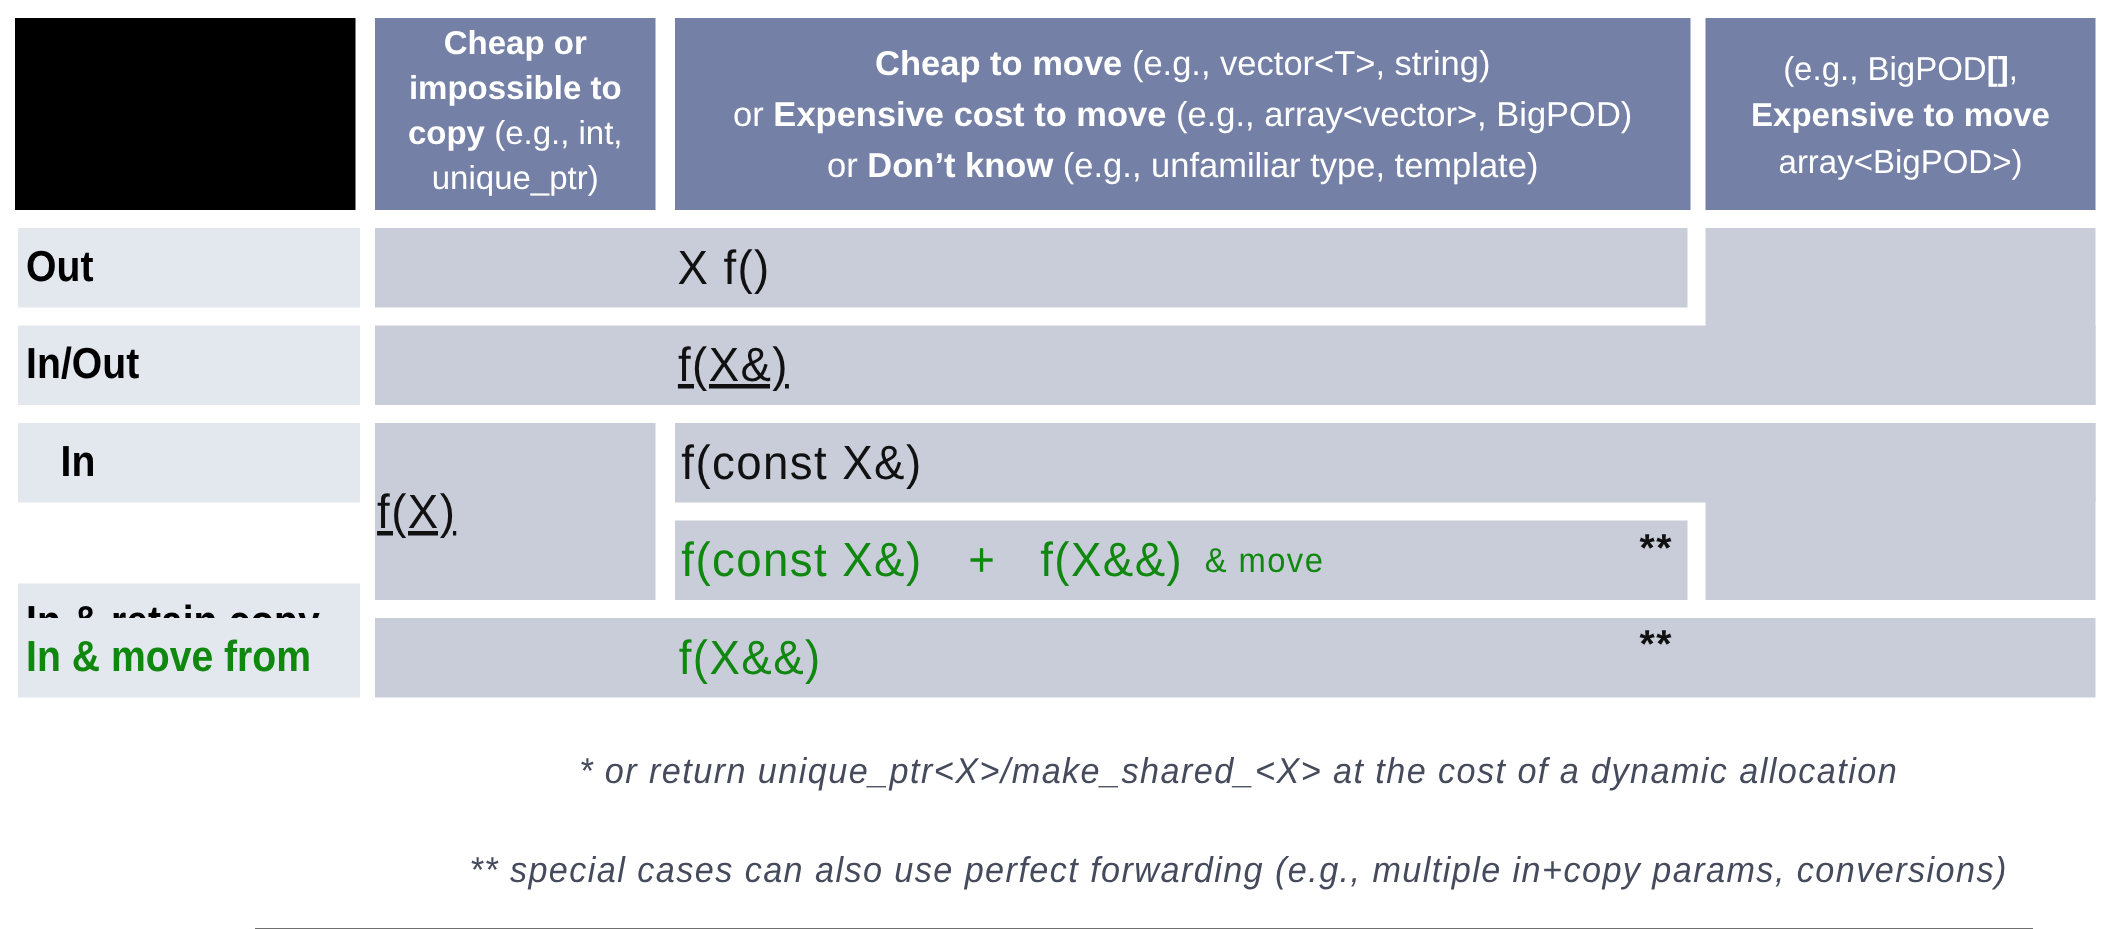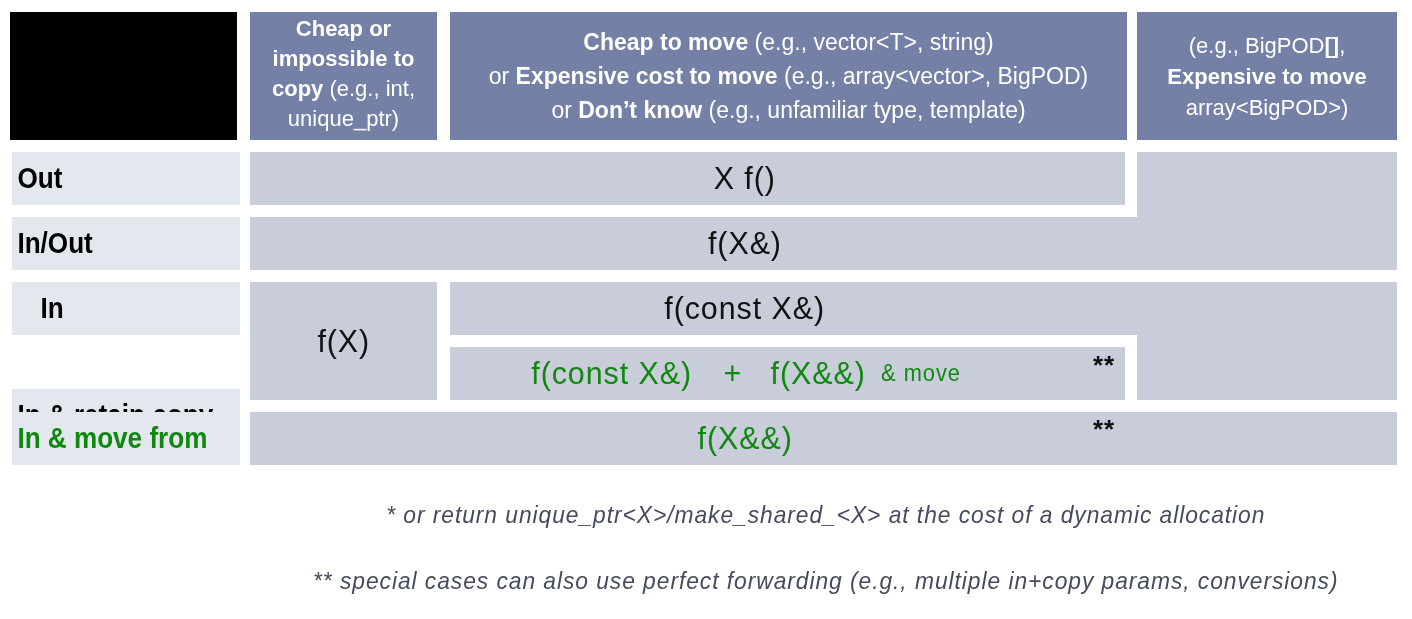--- a/index.html
+++ b/index.html
@@ -19,21 +19,21 @@
   #h-col2 .hline{line-height:34px;}
   #h-col3{font-size:22px;}
   
   .rlabel{background:#e3e7ee;display:flex;align-items:center;}
   .rlabel .ltxt{font-weight:bold;font-size:29px;color:#000;padding-left:6px;
     display:inline-block;transform:scaleX(0.9);transform-origin:left center;white-space:nowrap;}
   .rlabel .green-label{color:#108810;}
   
   .cell{background:#c9cdda;}
   
-  .ctext{display:flex;align-items:center;justify-content:center;
+  .ctext{display:flex;align-items:center;justify-content:flex-start;
     font-size:32px;letter-spacing:1px;color:#111;white-space:nowrap;}
   .ctext .codespan{display:inline-block;transform:scaleX(0.95);}
   .green{color:#108810;}
   .plus{margin:0 26px;}
   .andmove{font-size:23px;margin-left:10px;}
   .stars{font-weight:bold;font-size:26px;color:#111;letter-spacing:1px;}
   
   .footnote{left:224px;width:1204px;text-align:center;color:#454b5c;
     font-style:italic;font-size:24px;letter-spacing:1px;line-height:30px;}
   .footnote .fnspan{display:inline-block;transform:scaleX(0.95);white-space:nowrap;}
@@ -83,24 +83,24 @@
   <div class="abs cell" style="left:250px;top:217px;width:1147px;height:53px;"></div>
   <div class="abs cell" style="left:250px;top:282px;width:187px;height:118px;"></div>
   <div class="abs cell" style="left:450px;top:282px;width:947px;height:53px;"></div>
   <div class="abs cell" style="left:1137px;top:282px;width:260px;height:118px;"></div>
   <div class="abs cell" style="left:450px;top:347px;width:675px;height:53px;"></div>
   <div class="abs cell" style="left:250px;top:412px;width:1147px;height:53px;"></div>
 
   <div class="abs ctext" style="left:450px;top:152px;width:590px;height:53px;">
     <span class="codespan">X f()</span>
   </div>
-  <div class="abs ctext" style="left:450px;top:217px;width:590px;height:53px;">
+  <div class="abs ctext" style="left:450px;top:217px;width:590px;height:53px;text-decoration:underline;">
     <span class="codespan">f(X&amp;)</span>
   </div>
-  <div class="abs ctext" style="left:250px;top:282px;width:187px;height:118px;">
+  <div class="abs ctext" style="left:250px;top:282px;width:187px;height:118px;text-decoration:underline;">
     <span class="codespan">f(X)</span>
   </div>
   <div class="abs ctext" style="left:450px;top:282px;width:590px;height:53px;">
     <span class="codespan">f(const X&amp;)</span>
   </div>
   <div class="abs ctext green" style="left:450px;top:347px;width:590px;height:53px;">
     <span class="codespan">f(const X&amp;)</span>
     <span class="codespan plus">+</span>
     <span class="codespan">f(X&amp;&amp;)</span>
     <span class="codespan andmove">&amp; move</span>

